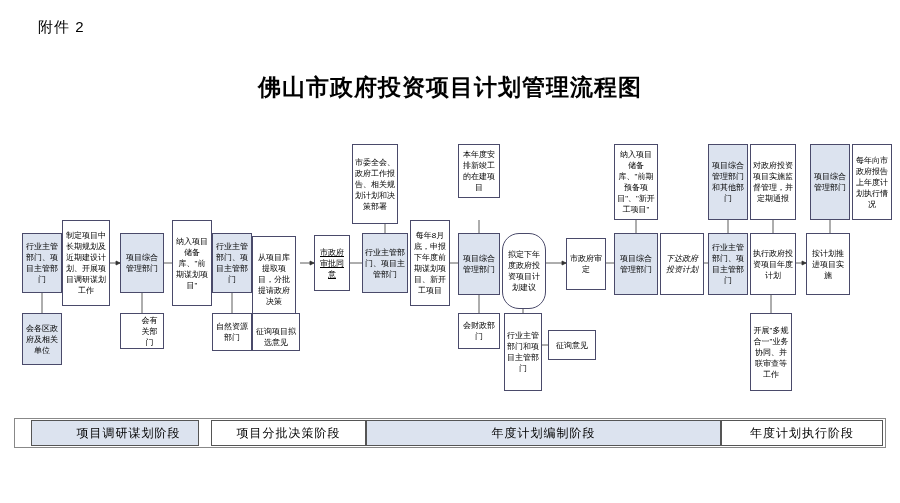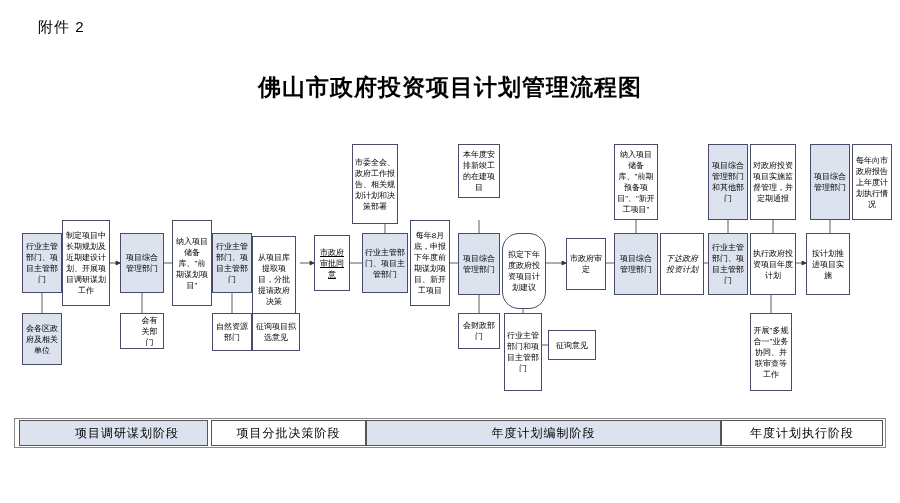--- a/index.html
+++ b/index.html
@@ -158,21 +158,21 @@
       </div>
       <div class="node shaded" style="left: 212px; top: 233px; width: 40px; height: 60px;">
         <span class="txt">行业主管部门、项目主管部门</span>
       </div>
       <div class="node" style="left: 212px; top: 313px; width: 40px; height: 38px;">
         <span class="txt">自然资源部门</span>
       </div>
       <div class="node" style="left: 252px; top: 236px; width: 44px; height: 86px;">
         <span class="txt">从项目库提取项目，分批提请政府决策</span>
       </div>
-      <div class="node" style="left: 252px; top: 313px; width: 48px; height: 38px;">
+      <div class="node" style="left: 252px; top: 313px; width: 48px; height: 38px; align-items: flex-end;">
         <span class="txt">征询项目拟选意见</span>
       </div>
       <div class="node" style="left: 314px; top: 235px; width: 36px; height: 56px; text-decoration: underline;">
         <span class="txt">市政府审批同意</span>
       </div>
       <div class="node" style="left: 352px; top: 144px; width: 46px; height: 80px;">
         <span class="txt">市委全会、政府工作报告、相关规划计划和决策部署</span>
       </div>
       <div class="node shaded" style="left: 362px; top: 233px; width: 46px; height: 60px;">
         <span class="txt">行业主管部门、项目主管部门</span>
@@ -231,21 +231,21 @@
       <div class="node" style="left: 806px; top: 233px; width: 44px; height: 62px;">
         <span class="txt">按计划推进项目实施</span>
       </div>
       <div class="node" style="left: 852px; top: 144px; width: 40px; height: 76px;">
         <span class="txt">每年向市政府报告上年度计划执行情况</span>
       </div>
     </div>
 
   <div class="phase-wrap">
     <div id="phases-layer">
-        <div class="phase shaded" style="left: 4px; top: 1px; width: 189px; padding-left: 27px;">
+        <div class="phase shaded" style="left: 16px; top: 1px; width: 168px; padding-left: 27px;">
           <span>项目调研谋划阶段</span>
         </div>
         <div class="phase" style="left: 196px; top: 1px; width: 155px;">
           <span>项目分批决策阶段</span>
         </div>
         <div class="phase shaded" style="left: 351px; top: 1px; width: 355px;">
           <span>年度计划编制阶段</span>
         </div>
         <div class="phase" style="left: 706px; top: 1px; width: 162px;">
           <span>年度计划执行阶段</span>

